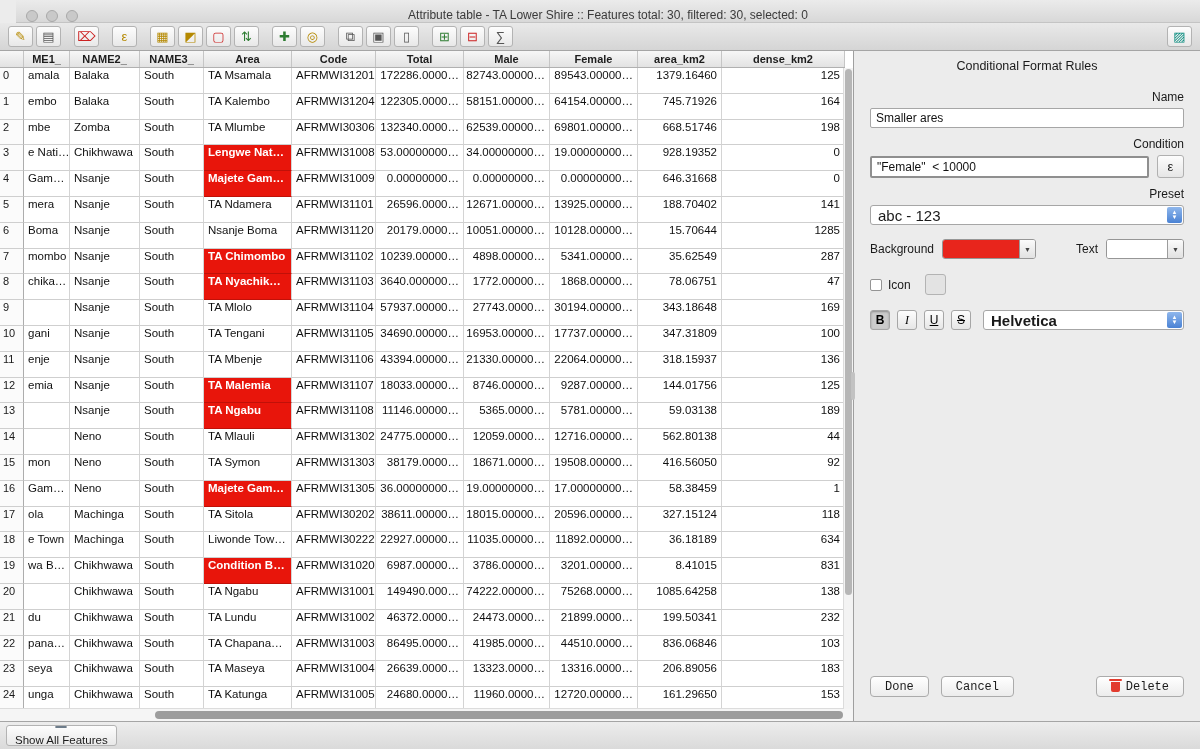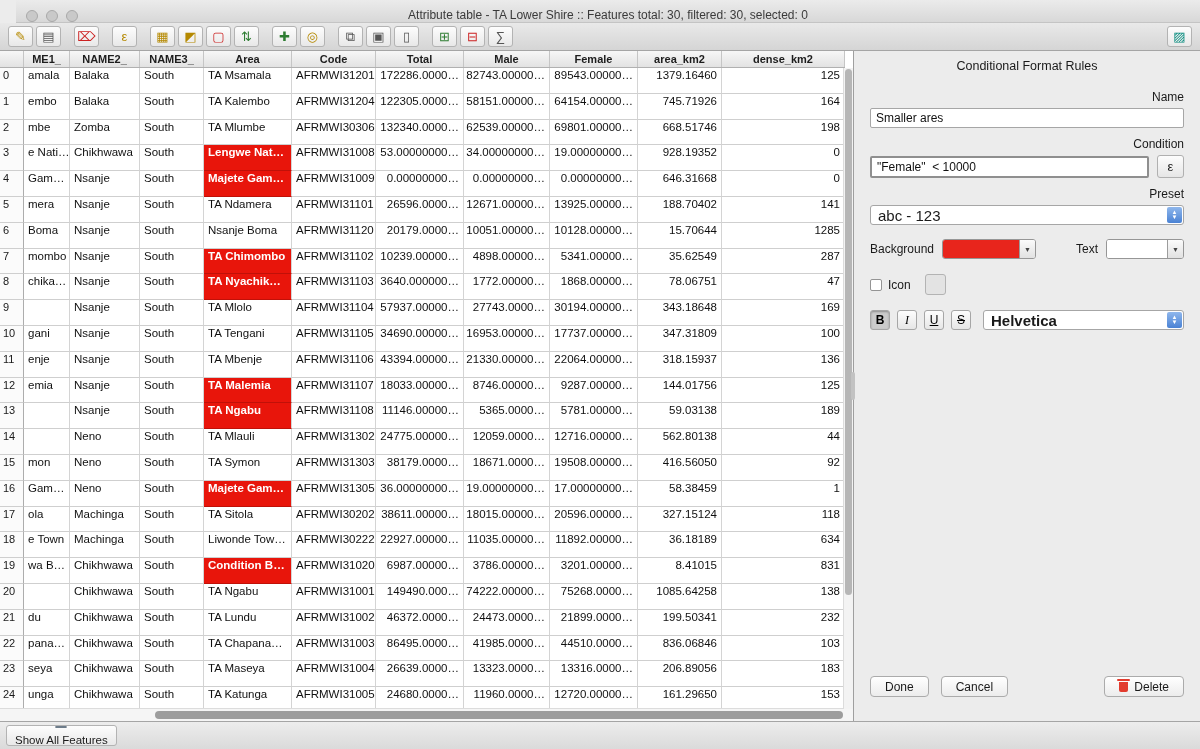--- a/index.html
+++ b/index.html
@@ -80,21 +80,21 @@
   .icon-swatch{width:19px;height:19px;border:1px solid #b3b3b3;border-radius:3px;background:#e3e3e3;margin-left:8px;}
   .fmt-row{display:flex;align-items:center;gap:7px;margin-top:15px;}
   .fmt-btn{width:20px;height:20px;border:1px solid #a6a6a6;border-radius:3px;display:flex;align-items:center;
     justify-content:center;font-size:12px;background:linear-gradient(#fdfdfd,#e6e6e6);font-family:inherit;padding:0;}
   .fmt-btn.active{background:#cbcbcb;box-shadow:inset 0 1px 2px rgba(0,0,0,.3);}
   .fmt-bold{font-weight:bold;}
   .fmt-italic{font-style:italic;font-family:"Liberation Serif",serif;}
   .fmt-underline{text-decoration:underline;}
   .fmt-strike{text-decoration:line-through;}
   .font-select{flex:1;margin-left:5px;font-weight:bold;}
-  .panel-actions{margin-top:auto;display:flex;align-items:center;gap:12px;padding-bottom:16px;}
+  .panel-actions{margin-top:auto;display:flex;align-items:center;gap:12px;padding-bottom:16px;font-family:Liberation Mono, monospace;}
   .push-btn{height:21px;padding:0 14px;border:1px solid #ababab;border-radius:4px;font-size:12px;color:#1a1a1a;
     background:linear-gradient(#ffffff,#ececec);font-family:inherit;}
   .delete-btn{margin-left:auto;display:flex;align-items:center;gap:6px;}
   .trash-glyph{position:relative;width:9px;height:10px;background:#e23b2e;border-radius:0 0 2px 2px;display:inline-block;}
   .trash-glyph::before{content:"";position:absolute;top:-3px;left:-2px;width:13px;height:2px;background:#e23b2e;border-radius:1px;}
 
   
   .statusbar{height:27px;flex:0 0 auto;background:linear-gradient(#ededed,#dadada);border-top:1px solid #a5a5a5;
     display:flex;align-items:center;padding:0 6px;}
   .filter-btn{display:flex;align-items:center;gap:6px;height:21px;padding:0 8px;border:1px solid #b3b3b3;

